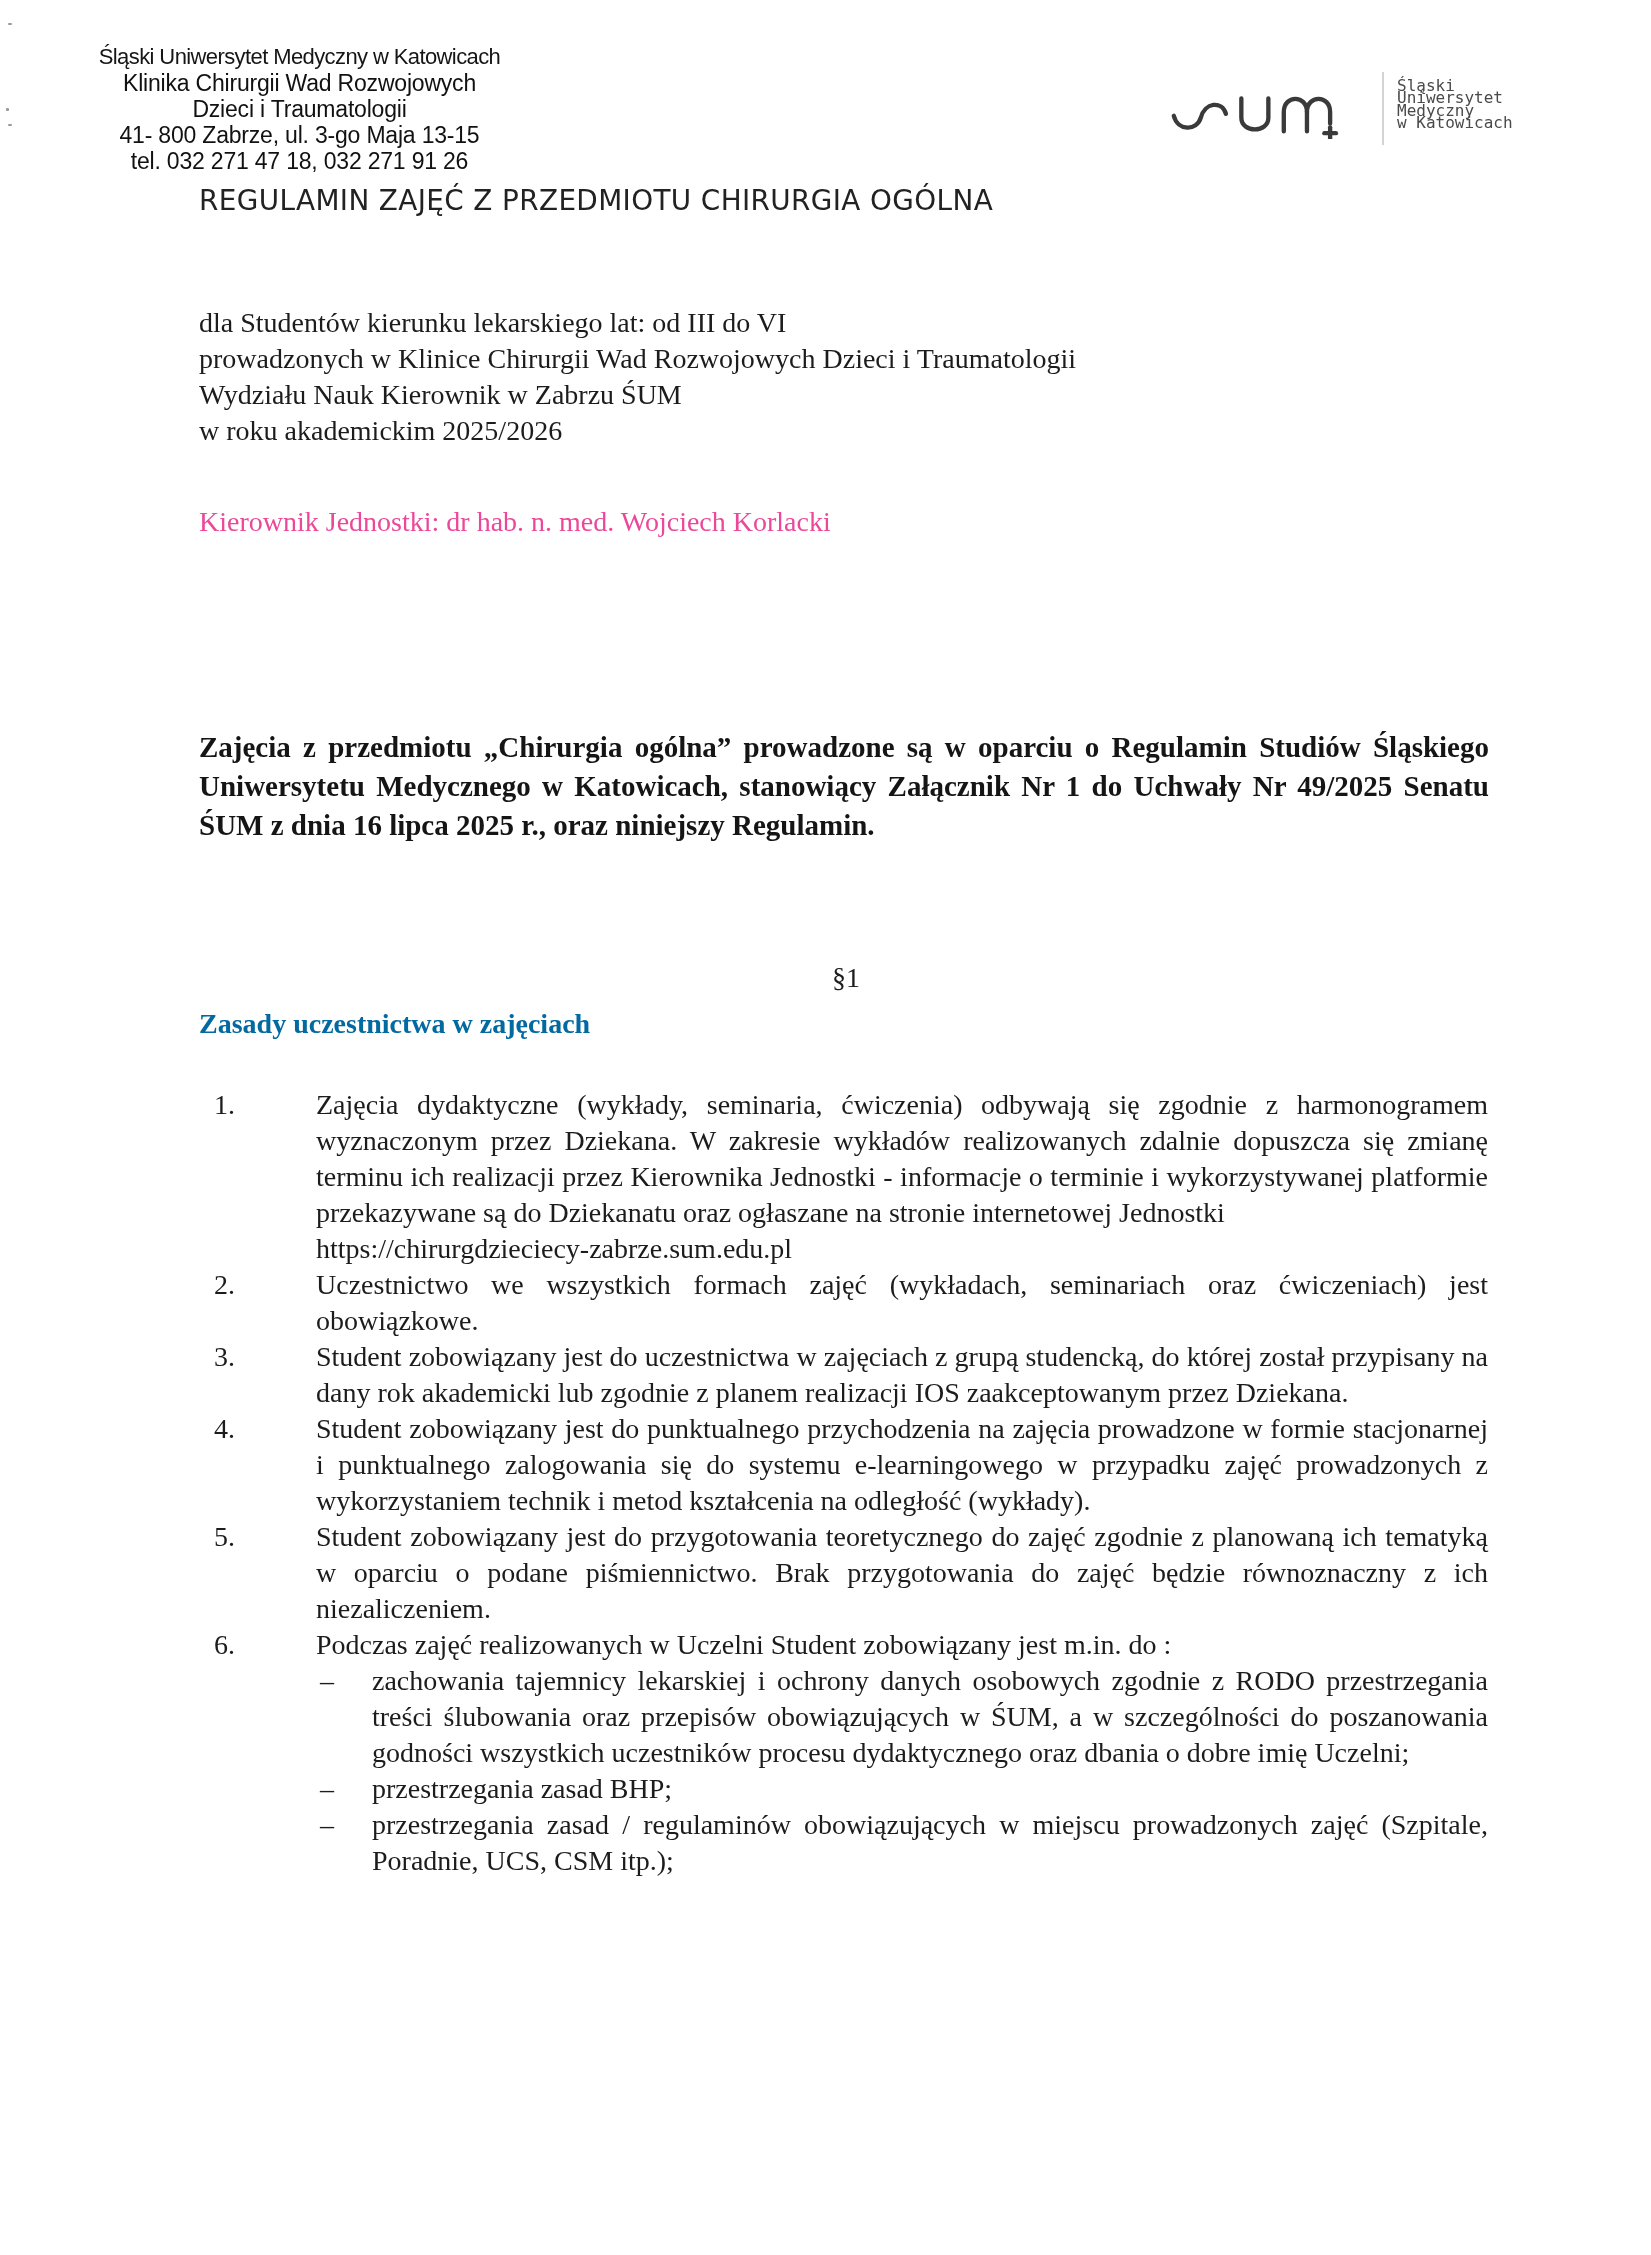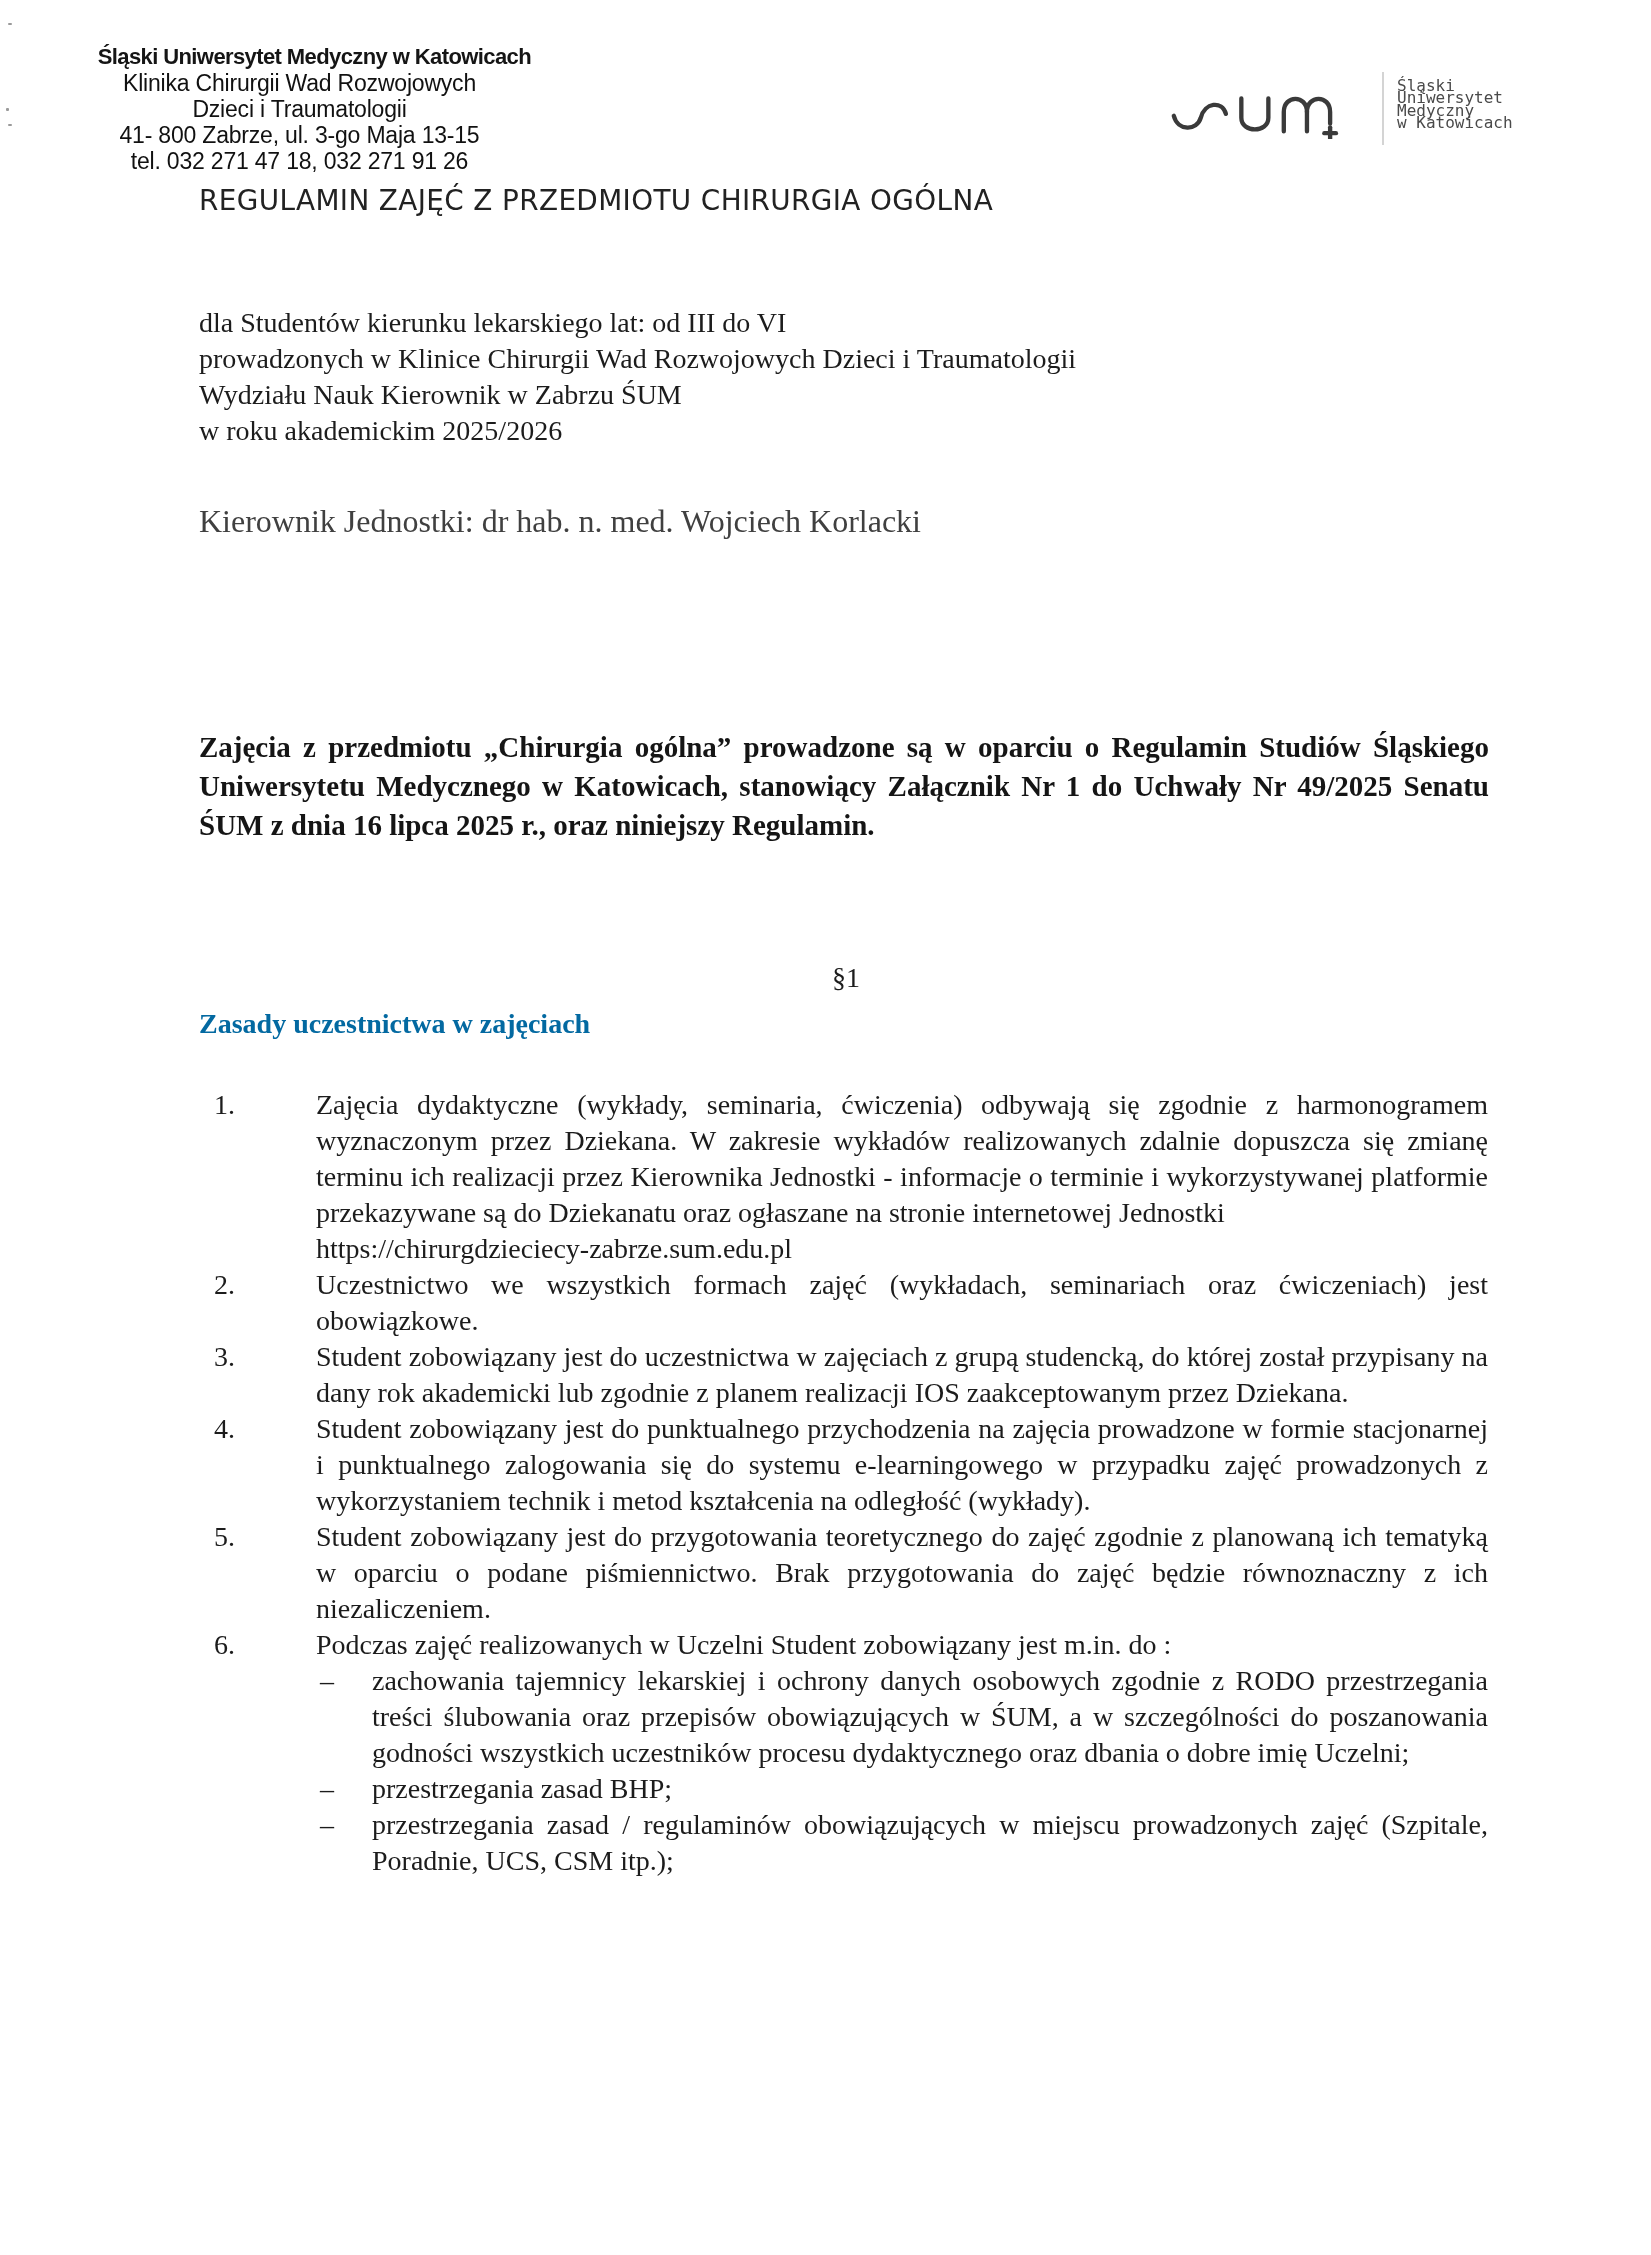--- a/index.html
+++ b/index.html
@@ -29,26 +29,25 @@
       top: 44px;
       width: 463px;
       text-align: center;
       font-family: "Liberation Sans", "DejaVu Sans", sans-serif;
       color: #111;
       line-height: 26px;
       font-size: 23px;
       letter-spacing: -0.2px;
     }
     .stamp .stamp-line-1 {
-      font-weight: bold;
+      font-weight: normal;
       font-size: 22px;
       letter-spacing: -0.6px;
       color: #151515;
       filter: blur(0.3px);
-      text-align: right;
     }
     .stamp .stamp-line { display: block; white-space: nowrap; }
 
     
     .logo {
       position: absolute;
       left: 1168px;
       top: 66px;
       width: 367px;
       height: 87px;
@@ -96,23 +95,23 @@
       font-size: 28px;
       line-height: 36px;
       color: #1c1c1c;
     }
     .intro span { display: block; white-space: nowrap; }
 
     .staff {
       position: absolute;
       left: 199px;
       top: 502px;
-      font-size: 32px;
+      font-size: 28px;
       line-height: 39px;
-      color: #404040;
+      color: #ec4899;
     }
     .staff span { display: block; white-space: nowrap; }
 
     
     .basis {
       position: absolute;
       left: 199px;
       top: 728px;
       width: 1290px;
       font-size: 29px;

